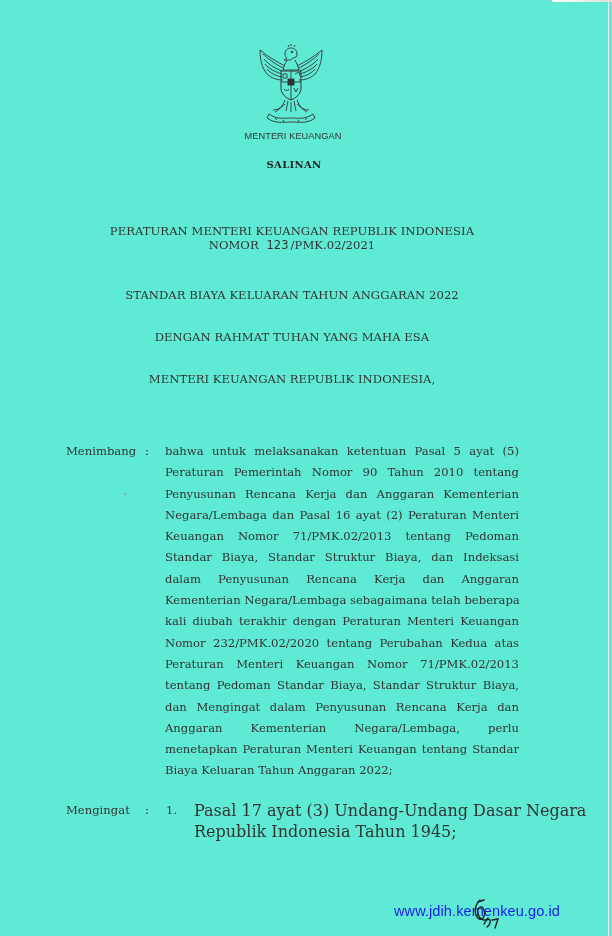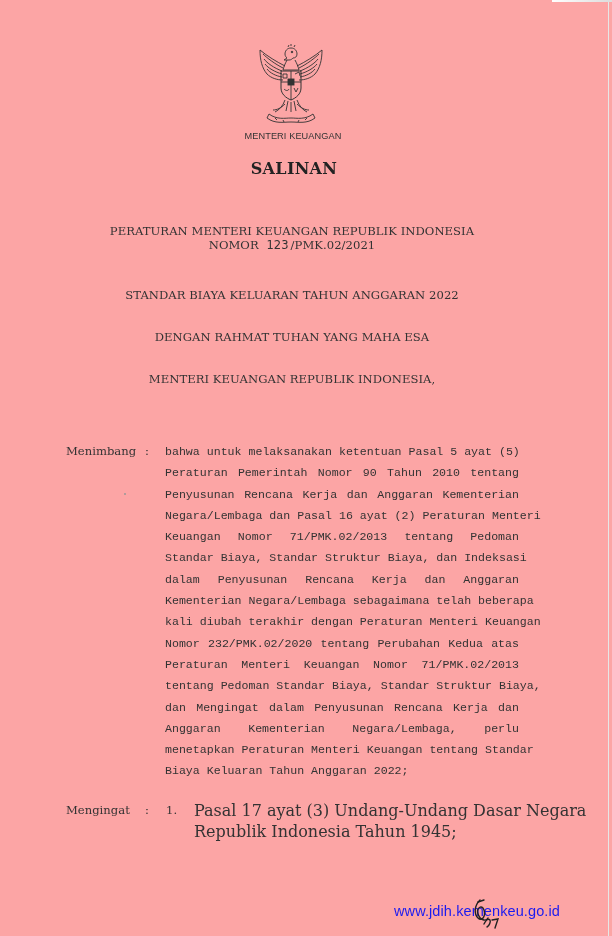--- a/index.html
+++ b/index.html
@@ -12,21 +12,21 @@
       height: 936px;
       position: relative;
       overflow: hidden;
       font-family: "DejaVu Serif", "Liberation Serif", serif;
       color: #2a2a2a;
     }
     .page {
       position: absolute;
       left: 0; top: 0;
       width: 612px; height: 936px;
-      background: #fca5a5;
+      background: #5eead4;
     }
     .right-edge {
       position: absolute;
       right: 3px; top: 0;
       width: 1px; height: 936px;
       background: #e6e6e6;
     }
     .top-edge {
       position: absolute;
       right: 0; top: 0;
@@ -50,21 +50,21 @@
       line-height: 11px;
     }
     .ministry.l1 { top: 131px; }
     .ministry.l2 { top: 142px; }
     .salinan {
       position: absolute;
       top: 159px; left: 0; width: 588px;
       text-align: center;
       font-family: "DejaVu Serif", serif;
       font-weight: bold;
-      font-size: 16px;
+      font-size: 10px;
       color: #222;
       letter-spacing: 0.3px;
     }
     .title-line {
       position: absolute;
       left: 0; width: 584px;
       text-align: center;
       font-size: 11.6px;
       color: #333;
       white-space: nowrap;
@@ -197,21 +197,21 @@
     <span class="nomor-num">123</span><span>/PMK.02/2021</span>
   </div>
   <div class="title-line t4">STANDAR BIAYA KELUARAN TAHUN ANGGARAN 2022</div>
   <div class="title-line t5">DENGAN RAHMAT TUHAN YANG MAHA ESA</div>
   <div class="title-line t6">MENTERI KEUANGAN REPUBLIK INDONESIA,</div>
 
   <div class="label" style="top:441px; line-height:21.3px;">Menimbang</div>
   <div class="colon" style="top:441px; line-height:21.3px;">:</div>
   <div class="dot" style="left:124px; top:493px;"></div>
 
-  <div class="para" style="top:441px;font-family:Liberation Mono, monospace;">
+  <div class="para" style="top:441px;">
     <span class="ln">bahwa untuk melaksanakan ketentuan Pasal 5 ayat (5)</span>
     <span class="ln">Peraturan Pemerintah Nomor 90 Tahun 2010 tentang</span>
     <span class="ln">Penyusunan Rencana Kerja dan Anggaran Kementerian</span>
     <span class="ln">Negara/Lembaga dan Pasal 16 ayat (2) Peraturan Menteri</span>
     <span class="ln">Keuangan Nomor 71/PMK.02/2013 tentang Pedoman</span>
     <span class="ln">Standar Biaya, Standar Struktur Biaya, dan Indeksasi</span>
     <span class="ln">dalam Penyusunan Rencana Kerja dan Anggaran</span>
     <span class="ln">Kementerian Negara/Lembaga sebagaimana telah beberapa</span>
     <span class="ln">kali diubah terakhir dengan Peraturan Menteri Keuangan</span>
     <span class="ln">Nomor 232/PMK.02/2020 tentang Perubahan Kedua atas</span>

